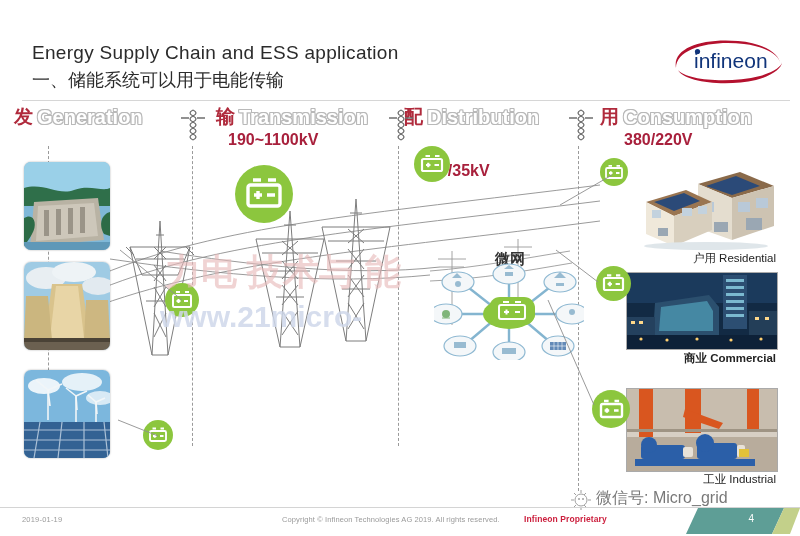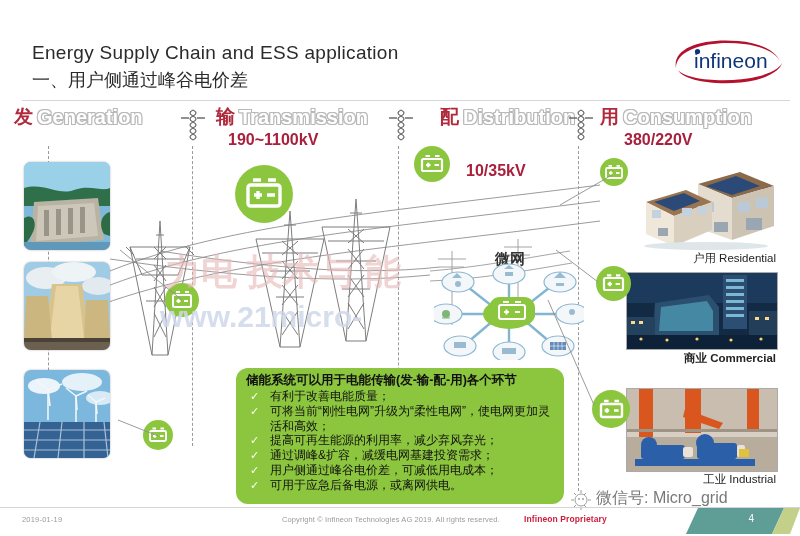--- a/index.html
+++ b/index.html
@@ -35,21 +35,21 @@
        1px 1px 0 #b9b9b9, -1px -1px 0 #b9b9b9, 1px -1px 0 #b9b9b9, -1px 1px 0 #b9b9b9;
     display:inline-block;vertical-align:middle;margin-left:4px;
   }
   .stage .kv{
     display:block;font-size:16px;font-weight:700;color:#a8203c;margin-top:1px;
   }
   #stage-0{left:14px;}
   #stage-0 .kv{margin-left:2px;}
   #stage-1{left:216px;}
   #stage-1 .kv{margin-left:12px;}
-  #stage-2{left:440px;}
+  #stage-2{left:404px;}
   #stage-2 .kv{margin-left:26px;margin-top:32px;}
   #stage-3{left:600px;}
   #stage-3 .kv{margin-left:24px;}
 
   
   .xfmr{position:absolute;top:108px;width:30px;height:34px;}
   .xfmr svg{display:block;}
   #xfmr-0{left:178px;}
   #xfmr-1{left:386px;}
   #xfmr-2{left:566px;}
@@ -145,21 +145,21 @@
   #pagebadge svg{display:block;}
   #pagenum{position:absolute;right:46px;top:513px;font-size:10px;color:#ffffff;}
 </style>
 </head>
 <body>
 
 <div id="slide">
 
   <div class="title-block">
     <div class="title-en">Energy Supply Chain and ESS application</div>
-    <div class="title-cn">一、用户侧通过峰谷电价差</div>
+    <div class="title-cn">一、储能系统可以用于电能传输</div>
   </div>
 
   <div class="logo">
     <svg viewBox="0 0 118 46" width="118" height="46" aria-hidden="true">
       <path d="M8 30 C8 10, 44 2, 76 6 C100 9, 112 18, 112 26 C112 16, 96 5, 70 3 C34 0, 4 10, 8 30 Z" fill="#b4112e"></path>
       <path d="M10 32 C18 42, 60 46, 92 38 C106 34, 114 28, 114 24 C114 30, 104 38, 88 42 C56 49, 16 44, 10 32 Z" fill="#b4112e"></path>
       <text x="26" y="30" font-family="Liberation Sans, sans-serif" font-size="21" font-weight="400" fill="#10347a">infineon</text>
       <circle cx="29.5" cy="13.5" r="2.6" fill="#10347a"></circle>
     </svg>
   </div>
@@ -562,31 +562,20 @@
           <path d="M13 2 v3 M13 19 v3 M3 12 h3 M20 12 h3 M6 5 l2 2 M18 5 l-2 2 M6 19 l2 -2 M18 19 l-2 -2"></path>
         </g>
         <g fill="#777">
           <circle cx="11" cy="11" r="1"></circle>
           <circle cx="15" cy="11" r="1"></circle>
         </g>
       </svg>
   </div>
   <div class="wm" id="wm-wechat">微信号: Micro_grid</div>
 
-  <div id="infobox">
-    <div class="ib-title">储能系统可以用于电能传输(发-输-配-用)各个环节</div>
-    <ul>
-      <li>有利于改善电能质量；</li>
-      <li>可将当前“刚性电网”升级为“柔性电网”，使电网更加灵活和高效；</li>
-      <li>提高可再生能源的利用率，减少弃风弃光；</li>
-      <li>通过调峰&amp;扩容，减缓电网基建投资需求；</li>
-      <li>用户侧通过峰谷电价差，可减低用电成本；</li>
-      <li>可用于应急后备电源，或离网供电。</li>
-    </ul>
-  </div>
 
   <div id="footer-rule"></div>
   <div id="footer-date">2019-01-19</div>
   <div id="footer-copy">Copyright © Infineon Technologies AG 2019. All rights  reserved.</div>
   <div id="footer-prop">Infineon Proprietary</div>
   <div id="pagebadge">
     <svg viewBox="0 0 120 26">
         <path d="M18 0 H104 L92 26 H6 Z" fill="#5E9E96"></path>
         <path d="M104 0 H120 L110 26 H92 Z" fill="#C3D08A"></path>
       </svg>

